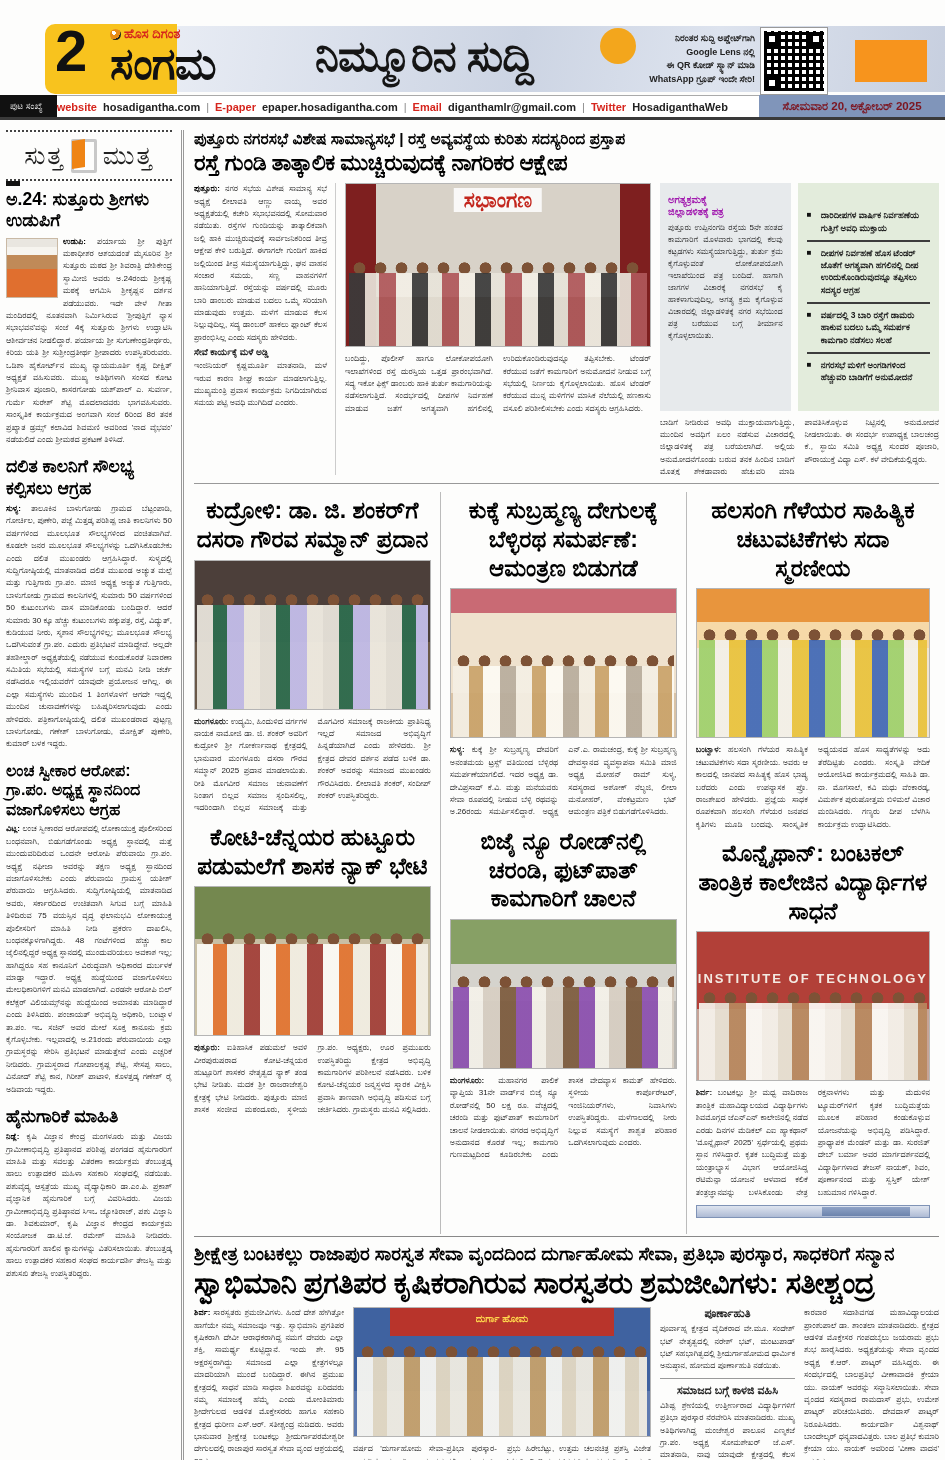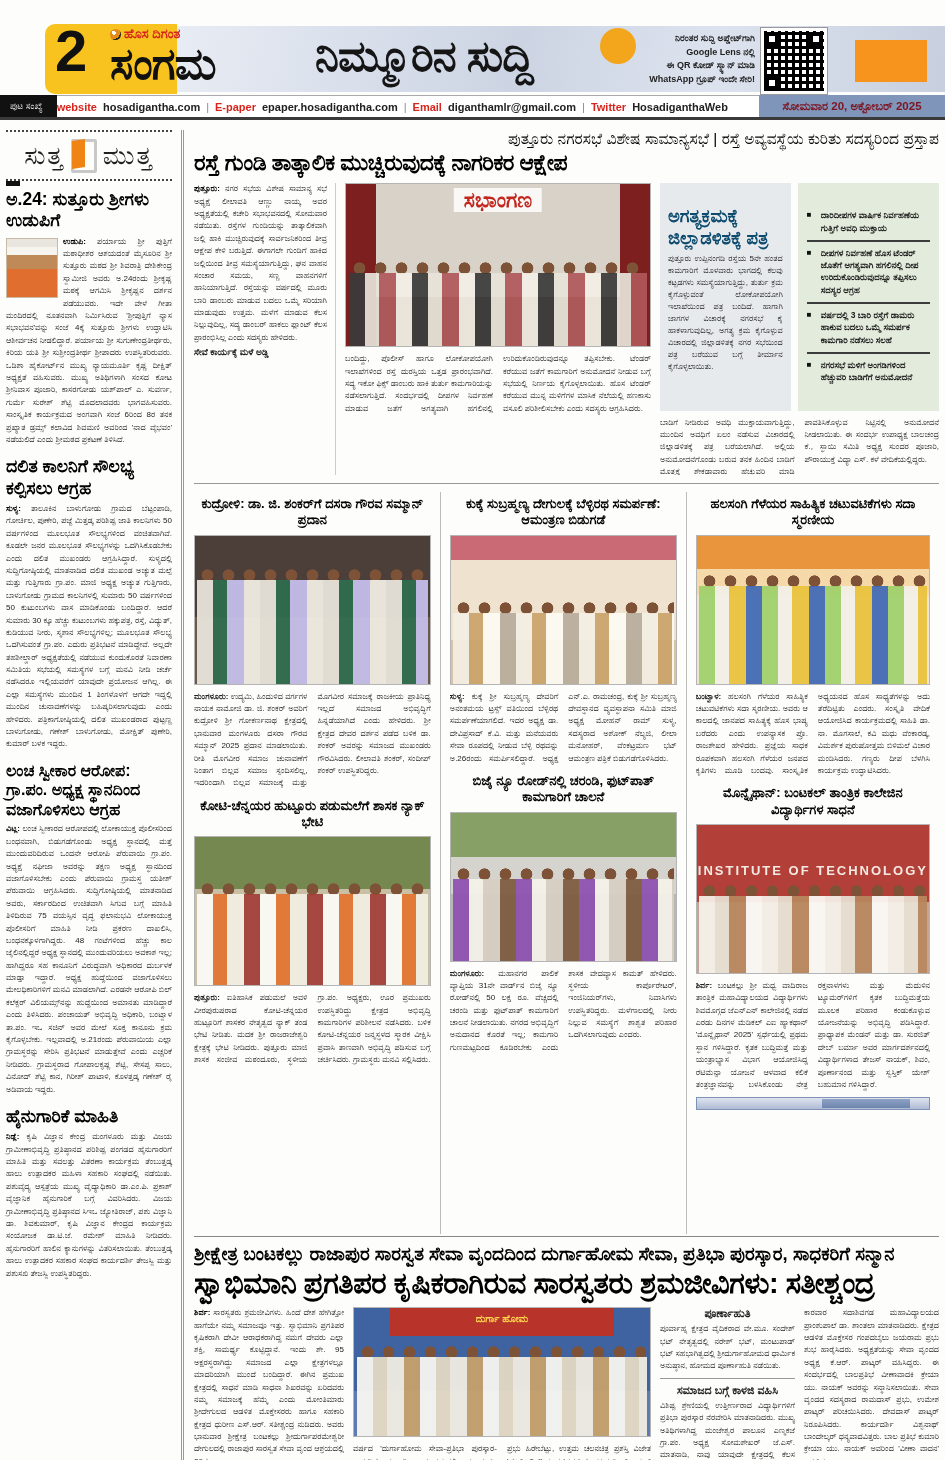--- a/index.html
+++ b/index.html
@@ -64,43 +64,43 @@
   .ph-road{background:linear-gradient(180deg,#87a065 0 30%,#d5d3cd 30% 55%,#b9b7b2 55% 100%);}
   .ph-road .people{--c1:#8c4fb0;--c2:#f5f2ea;--c3:#d8cfc3;--c4:#7c5a3c;height:55%;}
   .ph-college{background:linear-gradient(180deg,#b24038 0 52%,#c7a396 52% 100%);}
   .ph-college .people{--c1:#f6f3ec;--c2:#e8e2d4;--c3:#b8885e;--c4:#fdfcf8;height:52%;}
   .ph-college .banner-txt{position:absolute;top:26%;left:0;right:0;text-align:center;color:#f3e9e2;font-weight:bold;font-size:13px;letter-spacing:2px;}
   .ph-durga{background:linear-gradient(180deg,#3f62a0 0 65%,#5e7ab0 65% 100%);}
   .ph-durga::before{content:"";position:absolute;top:0;left:12%;right:12%;height:22%;background:#b8342b;}
   .ph-durga .banner-txt{position:absolute;top:4%;left:0;right:0;text-align:center;color:#ffd84d;font-weight:bold;font-size:10px;}
   .ph-durga .people{--c1:#fdfbf4;--c2:#e9ddc4;--c3:#f6f1e4;--c4:#caa36a;height:62%;}
   
-  .lead-kicker{text-align:right;font-size:15.5px;font-weight:normal;margin:0 0 3px 0;color:#000;}
+  .lead-kicker{text-align:left;font-size:15.5px;font-weight:bold;margin:0 0 3px 0;color:#000;}
   .lead-headline{text-align:left;font-size:22px;font-weight:bold;margin:0 0 8px 0;line-height:1.1;color:#000;letter-spacing:-0.5px;}
   .lead-grid{display:grid;grid-template-columns:142px 306px 1fr;gap:9px;height:292px;overflow:hidden;}
   .lead-c1{border-right:1px solid #ccc;padding-right:8px;}
   .subhead{font-size:9px;font-weight:bold;margin:3px 0 2px 0;}
   .lead-photo{height:162px;}
   .two-col{column-count:2;column-gap:10px;font-size:8px;line-height:1.55;text-align:justify;color:#222;margin-top:6px;}
   .boxes{display:grid;grid-template-columns:1fr 1.08fr;gap:7px;}
   .box-gray{background:#e7eaec;padding:7px 8px;}
-  .box-gray h4{margin:16px 0 4px 0;font-size:18px;line-height:1.2;color:#0c4a6e;}
+  .box-gray h4{margin:4px 0 4px 0;font-size:10px;line-height:1.2;color:#a21caf;}
   .box-gray p{margin:0;font-size:8px;line-height:1.5;text-align:justify;}
   .box-green{background:#e3ecdc;padding:21px 9px;}
   .box-green ul{margin:0;padding:0;list-style:none;}
   .box-green li{font-size:8.5px;font-weight:bold;line-height:1.45;padding:5px 0 6px 14px;position:relative;border-bottom:2px solid #3c3c3c;}
   .box-green li:last-child{border-bottom:none;}
   .box-green li::before{content:"■";position:absolute;left:0;top:5px;font-size:8px;color:#111;}
   .rule{border:none;border-top:1px solid #999;margin:8px 0;}
   
   .mid-band{display:grid;grid-template-columns:1fr 1fr 1.03fr;height:742px;overflow:hidden;margin-top:4px;}
   .mid-col{padding:0 9px;overflow:hidden;}
   .mid-col + .mid-col{border-left:1px solid #bbb;}
   .mid-col:first-child{padding-left:0;}
-  .art h2{margin:4px 0 6px 0;text-align:center;font-size:13px;line-height:1.25;color:#000;}
+  .art h2{margin:4px 0 6px 0;text-align:center;font-size:23px;line-height:1.25;color:#000;}
   .art .photo{height:148px;}
   .art{margin-bottom:8px;}
   .art .two-col{max-height:175px;overflow:hidden;}
   .art.tall .two-col{max-height:230px;}
   .scroll-bar{height:11px;background:linear-gradient(180deg,#dfe5f0,#aebbd4);border:1px solid #7f93b6;position:relative;margin-top:6px;}
   .scroll-bar::after{content:"";position:absolute;right:8%;top:1px;bottom:1px;width:38%;background:linear-gradient(180deg,#8fa3c6,#6d84ad);}
   
   .bottom-story{border-top:1px solid #888;margin-top:2px;padding-top:6px;height:258px;overflow:hidden;}
   .bottom-kicker{font-size:18.5px;font-weight:bold;margin:0 0 2px 0;color:#000;}
   .bottom-headline{font-size:29px;font-weight:bold;margin:0 0 6px 0;color:#000;letter-spacing:-0.5px;}
@@ -206,20 +206,21 @@
     <div class="lead">
       <p class="lead-kicker">ಪುತ್ತೂರು ನಗರಸಭೆ ವಿಶೇಷ ಸಾಮಾನ್ಯಸಭೆ | ರಸ್ತೆ ಅವ್ಯವಸ್ಥೆಯ ಕುರಿತು ಸದಸ್ಯರಿಂದ ಪ್ರಸ್ತಾಪ</p>
       <h1 class="lead-headline">ರಸ್ತೆ ಗುಂಡಿ ತಾತ್ಕಾಲಿಕ ಮುಚ್ಚಿರುವುದಕ್ಕೆ ನಾಗರಿಕರ ಆಕ್ಷೇಪ</h1>
       <div class="lead-grid">
         <div class="lead-c1">
           <p class="body">
             <b>ಪುತ್ತೂರು:</b>
             <span>ನಗರ ಸಭೆಯ ವಿಶೇಷ ಸಾಮಾನ್ಯ ಸಭೆ ಅಧ್ಯಕ್ಷೆ ಲೀಲಾವತಿ ಆಣ್ಣು ನಾಯ್ಕ ಅವರ ಅಧ್ಯಕ್ಷತೆಯಲ್ಲಿ ಕಚೇರಿ ಸಭಾಭವನದಲ್ಲಿ ಸೋಮವಾರ ನಡೆಯಿತು. ರಸ್ತೆಗಳ ಗುಂಡಿಯನ್ನು ತಾತ್ಕಾಲಿಕವಾಗಿ ಜಲ್ಲಿ ಹಾಕಿ ಮುಚ್ಚಿರುವುದಕ್ಕೆ ಸಾರ್ವಜನಿಕರಿಂದ ತೀವ್ರ ಆಕ್ಷೇಪ ಕೇಳಿ ಬರುತ್ತಿದೆ. ಈಗಾಗಲೇ ಗುಂಡಿಗೆ ಹಾಕಿದ ಜಲ್ಲಿಯಿಂದ ತೀವ್ರ ಸಮಸ್ಯೆಯಾಗುತ್ತಿದ್ದು, ಘನ ವಾಹನ ಸಂಚಾರ ಸಮಯ, ಸಣ್ಣ ವಾಹನಗಳಿಗೆ ಹಾನಿಯಾಗುತ್ತಿದೆ. ರಸ್ತೆಯನ್ನು ವರ್ಷದಲ್ಲಿ ಮೂರು ಬಾರಿ ಡಾಂಬರು ಮಾಡುವ ಬದಲು ಒಮ್ಮೆ ಸರಿಯಾಗಿ ಮಾಡುವುದು ಉತ್ತಮ. ಮಳೆಗೆ ಮಾಡುವ ಕೆಲಸ ನಿಲ್ಲುವುದಿಲ್ಲ, ಸದ್ಯ ಡಾಂಬರ್ ಹಾಕಲು ಪ್ಲಾಂಟ್ ಕೆಲಸ ಪ್ರಾರಂಭಿಸಿಲ್ಲ ಎಂದು ಸದಸ್ಯರು ಹೇಳಿದರು.</span>
           </p>
           <div class="subhead">ಸೇವೆ ಕಾರ್ಯಕ್ಕೆ ಮಳೆ ಅಡ್ಡಿ</div>
+          <p class="body">ಇಂಜಿನಿಯರ್ ಕೃಷ್ಣಮೂರ್ತಿ ಮಾತನಾಡಿ, ಮಳೆ ಇರುವ ಕಾರಣ ಶೀಘ್ರ ಕಾರ್ಯ ಮಾಡಲಾಗುತ್ತಿಲ್ಲ. ಮುಖ್ಯಮಂತ್ರಿ ಪ್ರವಾಸ ಕಾರ್ಯಕ್ರಮ ನಿಗದಿಯಾಗಿರುವ ಸಮಯ ಪಟ್ಟಿ ಅವಧಿ ಮುಗಿದಿದೆ ಎಂದರು.</p>
         </div>
         <div>
           <div class="photo ph-meeting lead-photo">
             <span class="ph-title">ಸಭಾಂಗಣ</span>
             <span class="people"></span>
           </div>
           <div class="two-col">ಬಂದಿದ್ದು, ಪೊಲೀಸ್ ಹಾಗೂ ಲೋಕೋಪಯೋಗಿ ಇಲಾಖೆಗಳಿಂದ ರಸ್ತೆ ದುರಸ್ತಿಯ ಒತ್ತಡ ಪ್ರಾರಂಭವಾಗಿದೆ. ಸದ್ಯ ಇಕೋ ಫಿಕ್ಸ್ ಡಾಂಬರು ಹಾಕಿ ತುರ್ತು ಕಾಮಗಾರಿಯನ್ನು ನಡೆಸಲಾಗುತ್ತಿದೆ. ಸಂದರ್ಭದಲ್ಲಿ ದೀಪಗಳ ನಿರ್ವಹಣೆ ಮಾಡುವ ಜತೆಗೆ ಅಗತ್ಯವಾಗಿ ಹಗಲಿನಲ್ಲಿ ಉರಿದುಕೊಂಡಿರುವುದನ್ನೂ ತಪ್ಪಿಸಬೇಕು. ಟೆಂಡರ್ ಕರೆಯುವ ಜತೆಗೆ ಕಾಮಗಾರಿಗೆ ಅನುಮೋದನೆ ನೀಡುವ ಬಗ್ಗೆ ಸಭೆಯಲ್ಲಿ ನಿರ್ಣಯ ಕೈಗೊಳ್ಳಲಾಯಿತು. ಹೊಸ ಟೆಂಡರ್ ಕರೆಯುವ ಮುನ್ನ ಮಳಿಗೆಗಳ ಮಾಸಿಕ ನೆಲೆಯಲ್ಲಿ ಹಣಕಾಸು ವಸೂಲಿ ಪರಿಶೀಲಿಸಬೇಕು ಎಂದು ಸದಸ್ಯರು ಆಗ್ರಹಿಸಿದರು.</div>
         </div>
         <div>
           <div class="boxes">

